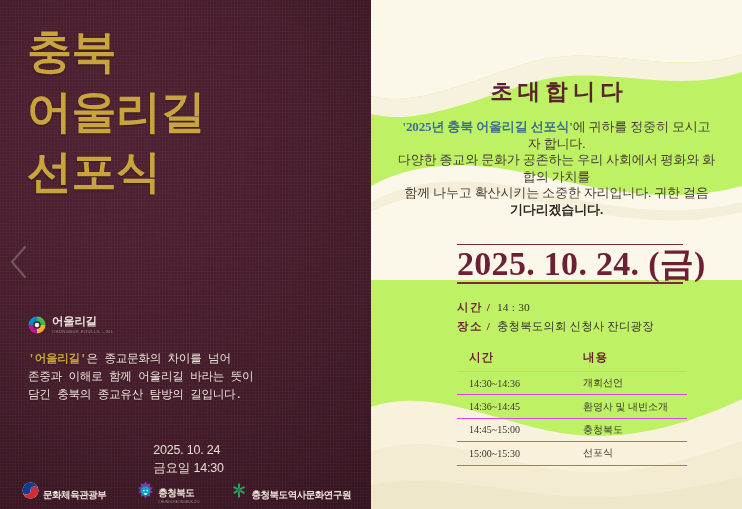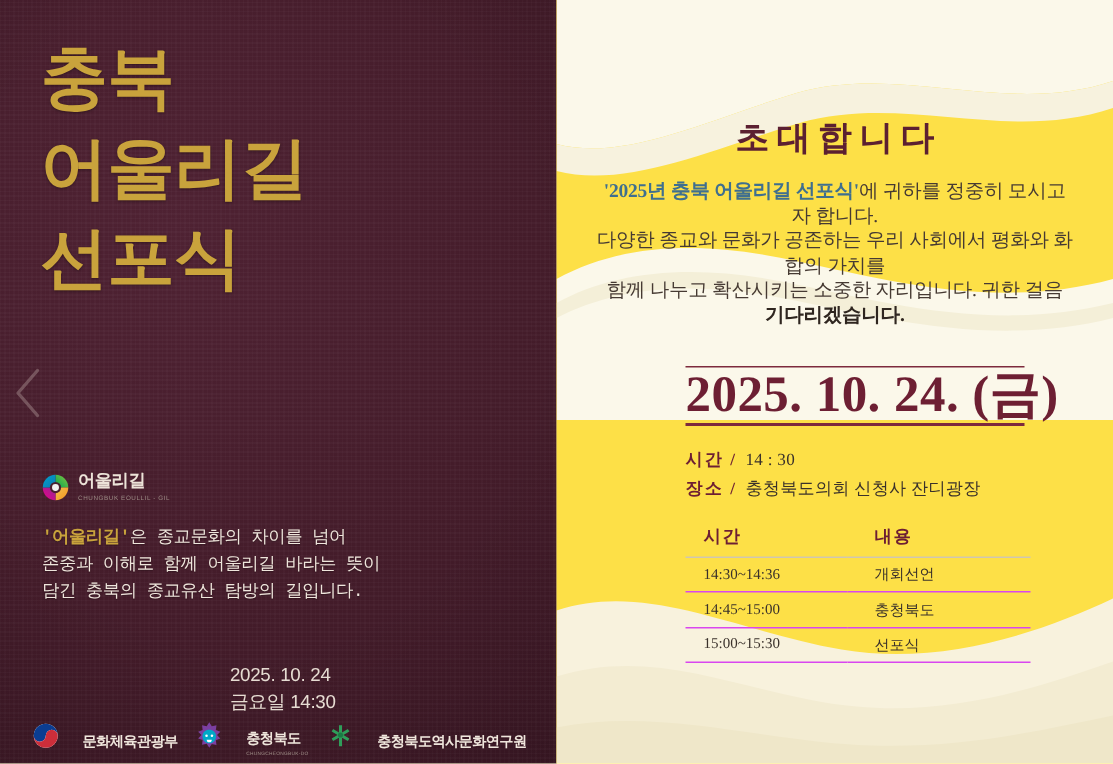--- a/index.html
+++ b/index.html
@@ -148,21 +148,21 @@
     left: 22px;
     right: 20px;
     top: 481px;
     display: flex;
     align-items: center;
     justify-content: space-between;
   }
   .sponsor {
     display: flex;
     align-items: center;
-    gap: 16px;
+    gap: 4px;
     justify-content: flex-end;
   }
   .sponsor-label {
     color: #efe6dc;
     font-size: 9.5px;
     font-weight: 700;
     letter-spacing: -0.45px;
     white-space: nowrap;
   }
   .sponsor-sub {
@@ -173,21 +173,21 @@
     white-space: nowrap;
   }
   .sponsor-mark { flex: 0 0 auto; display: block; }
 
   
   .right-panel {
     position: relative;
     width: 371px;
     height: 509px;
     flex: 0 0 371px;
-    background: #fde047;
+    background: #bef264;
     overflow: hidden;
   }
   .wave {
     position: absolute;
     left: 0;
     width: 100%;
     pointer-events: none;
   }
   .wave svg { display: block; width: 100%; }
 
@@ -474,20 +474,24 @@
             <th class="col-time">시간</th>
             <th class="col-desc">내용</th>
           </tr>
         </thead>
         <tbody>
           <tr>
             <td class="col-time">14:30~14:36</td>
             <td class="col-desc">개회선언</td>
           </tr>
           <tr>
+            <td class="col-time">14:36~14:45</td>
+            <td class="col-desc">환영사 및 내빈소개</td>
+          </tr>
+          <tr>
             <td class="col-time">14:45~15:00</td>
             <td class="col-desc">충청북도</td>
           </tr>
           <tr>
             <td class="col-time">15:00~15:30</td>
             <td class="col-desc">선포식</td>
           </tr>
         </tbody>
       </table>
 

